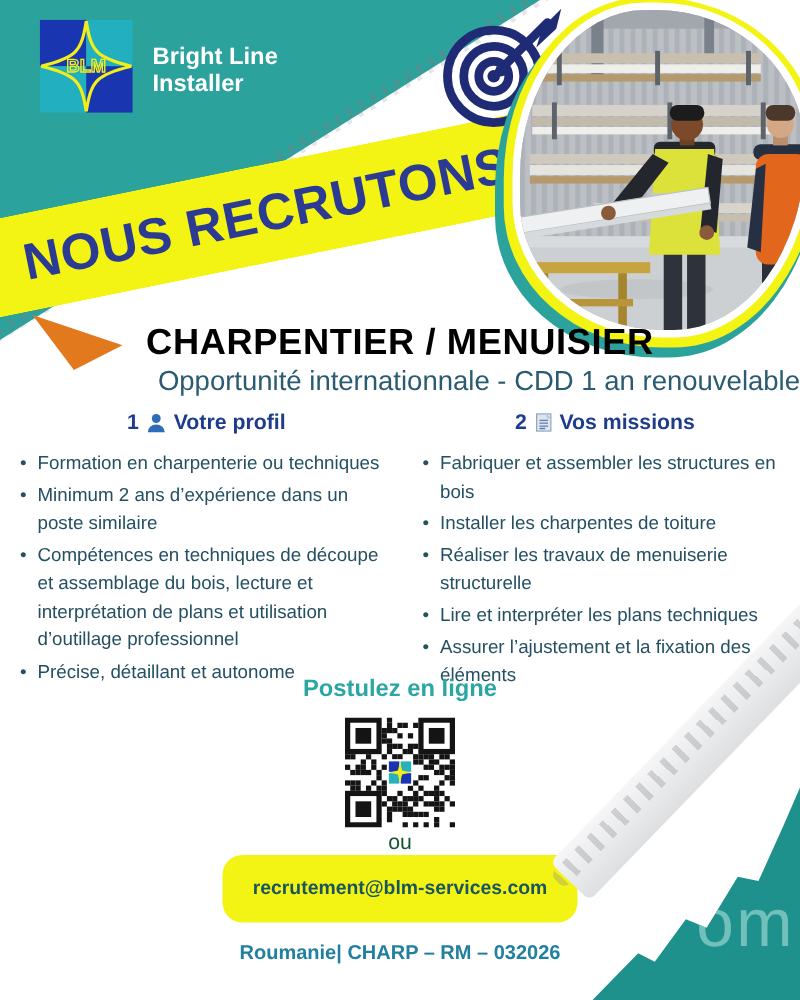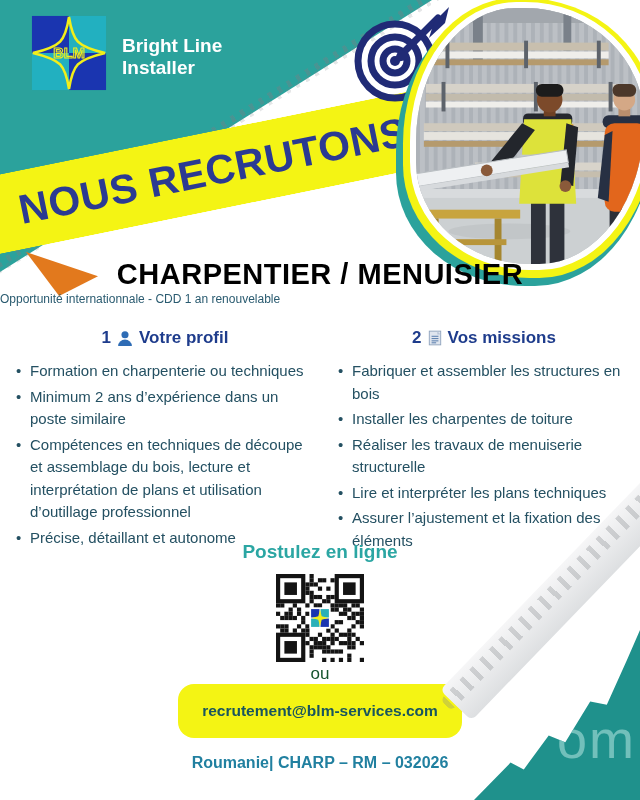--- a/index.html
+++ b/index.html
@@ -34,22 +34,22 @@
   .photo-wrap{position:absolute;top:2px;right:-10px;width:240px;height:268px;z-index:5;}
   .blob{position:absolute;border-radius:46% 54% 48% 52% / 54% 46% 58% 42%;}
   .blob-teal{left:-14px;top:4px;right:-4px;bottom:-16px;background:#2ba29c;}
   .blob-yellow{left:-7px;top:-4px;right:-6px;bottom:-8px;background:#f4f414;}
   .blob-photo{left:0;top:0;right:0;bottom:0;background:#b9bdc2;border:6px solid #fff;overflow:hidden;}
   .blob-photo svg{display:block;width:100%;height:100%;}
 
   
   .job-title{position:absolute;top:258px;left:0;width:100%;text-align:center;margin:0;
     font-size:29px;font-weight:800;color:#000000;letter-spacing:.5px;z-index:6;}
-  .job-subtitle{position:absolute;top:292px;left:0;width:100%;text-align:left;
-    font-size:12px;color:#2a5b70;z-index:6;}
+  .job-subtitle{position:absolute;top:292px;left:0;width:100%;text-align:right;
+    font-size:22px;color:#2a5b70;z-index:6;}
 
   
   .columns{position:absolute;top:328px;left:0;width:640px;display:flex;z-index:6;}
   .col{box-sizing:border-box;}
   .col-left{width:322px;padding:0 6px 0 14px;}
   .col-right{width:318px;padding:0 8px 0 14px;}
   .col-head{display:flex;align-items:center;justify-content:center;gap:6px;
     font-size:17px;font-weight:800;color:#1e3c8c;margin-bottom:12px;}
   .col-head .num{font-weight:800;color:#1e3c8c;}
   ul.bullets{list-style:none;margin:0;padding:0;font-size:15px;color:#245062;line-height:1.5;}

